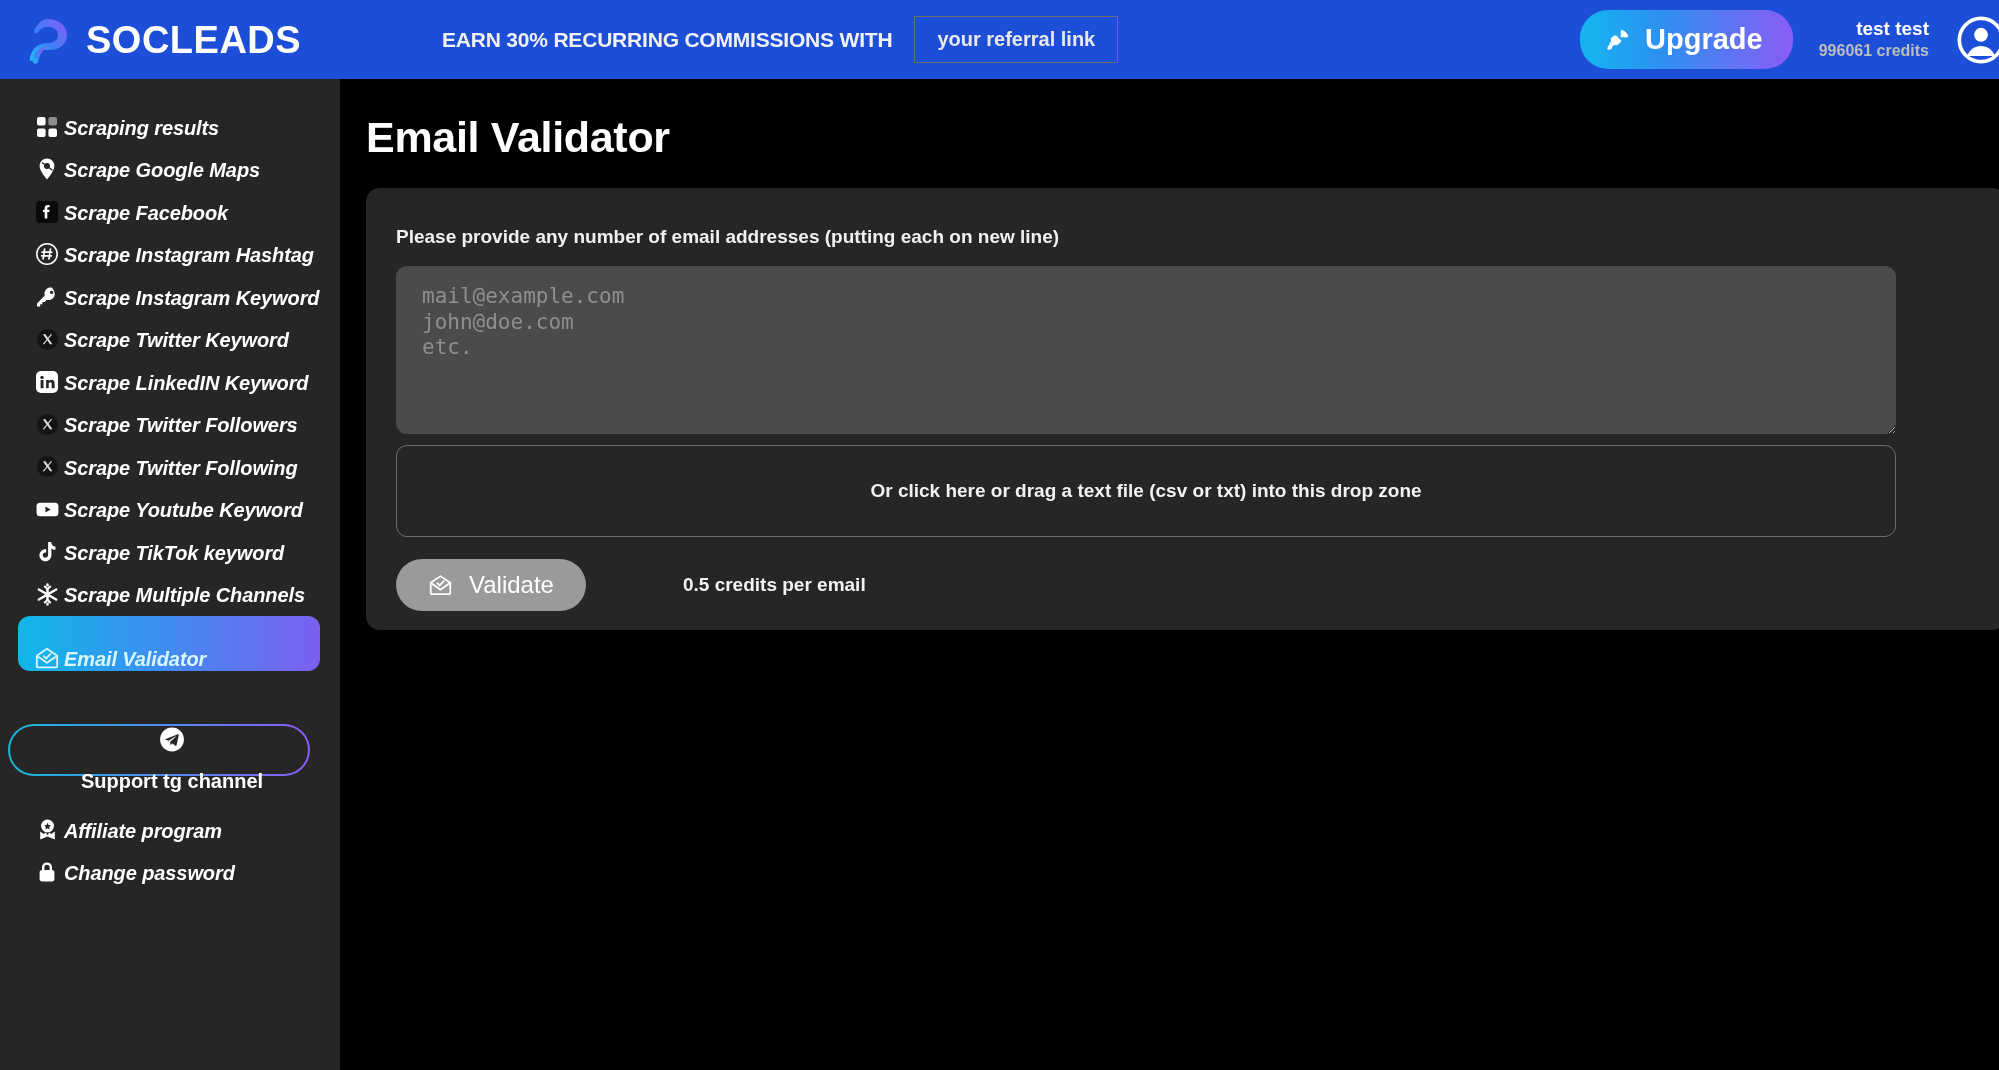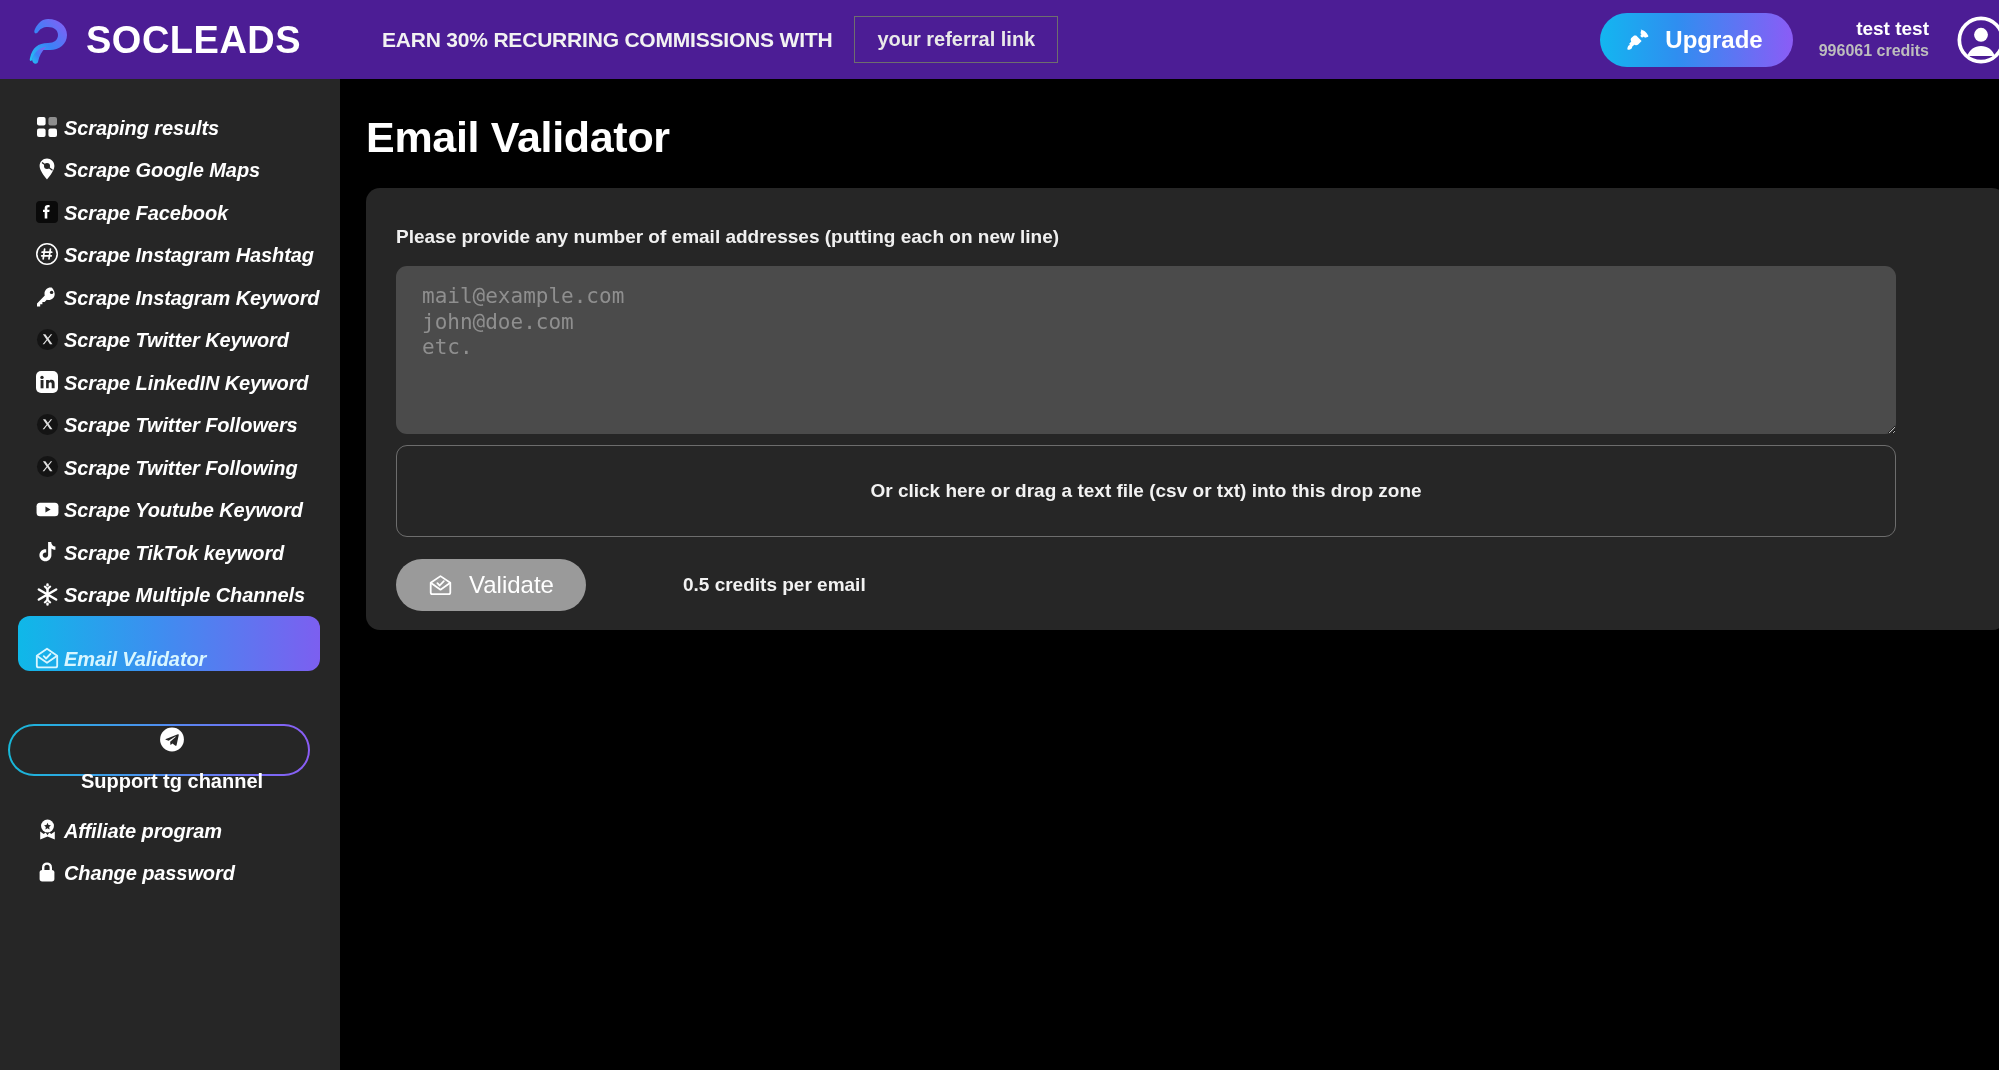--- a/index.html
+++ b/index.html
@@ -7,35 +7,35 @@
     width: 1999px; height: 1070px;
     background: #000000;
     font-family: "Liberation Sans", sans-serif;
     overflow: hidden;
   }
 
   
   .topbar {
     position: absolute; top: 0; left: 0;
     width: 1999px; height: 79px;
-    background: #4c1d95;
+    background: #1d4ed8;
     display: flex; align-items: center;
   }
   .brand {
     display: flex; align-items: center; gap: 14px;
     margin-left: 24px; width: 300px;
   }
   .brand-logo { width: 48px; height: 50px; flex: 0 0 48px; }
   .brand-name {
     font-size: 38px; font-weight: 700; color: #ffffff;
     letter-spacing: 0.5px; line-height: 1;
   }
   .promo {
     display: flex; align-items: center; gap: 22px;
-    margin-left: 58px;
+    margin-left: 118px;
   }
   .promo-text {
     font-size: 21px; font-weight: 700; color: #f2f2f2;
     white-space: nowrap; letter-spacing: -0.2px;
   }
   .referral-box {
     border: 1px solid #6e6e6e;
     background: transparent;
     padding: 11px 22px;
     font-size: 20px; font-weight: 700; color: #e9e9e9;
@@ -45,21 +45,21 @@
     position: absolute; right: 0; top: 0; height: 79px;
     display: flex; align-items: center; gap: 26px; padding-right: 8px;
   }
   .upgrade-btn {
     display: flex; align-items: center; gap: 14px;
     background: linear-gradient(90deg, #13b6f0 0%, #2f8ef0 40%, #8b5cf6 100%);
     border: none; border-radius: 28px;
     padding: 13px 30px 13px 26px;
     cursor: pointer;
   }
-  .upgrade-label { font-size: 24px; font-weight: 700; color: #ffffff; }
+  .upgrade-label { font-size: 29px; font-weight: 700; color: #ffffff; }
   .user-block { text-align: right; line-height: 1.28; }
   .user-name { font-size: 19px; font-weight: 700; color: #ffffff; }
   .user-credits { font-size: 16px; font-weight: 700; color: #bdbdbd; }
   .avatar { width: 52px; height: 52px; margin-right: -16px; }
 
   
   .sidebar {
     position: absolute; top: 79px; left: 0;
     width: 340px; height: 991px;
     background: #262626;

